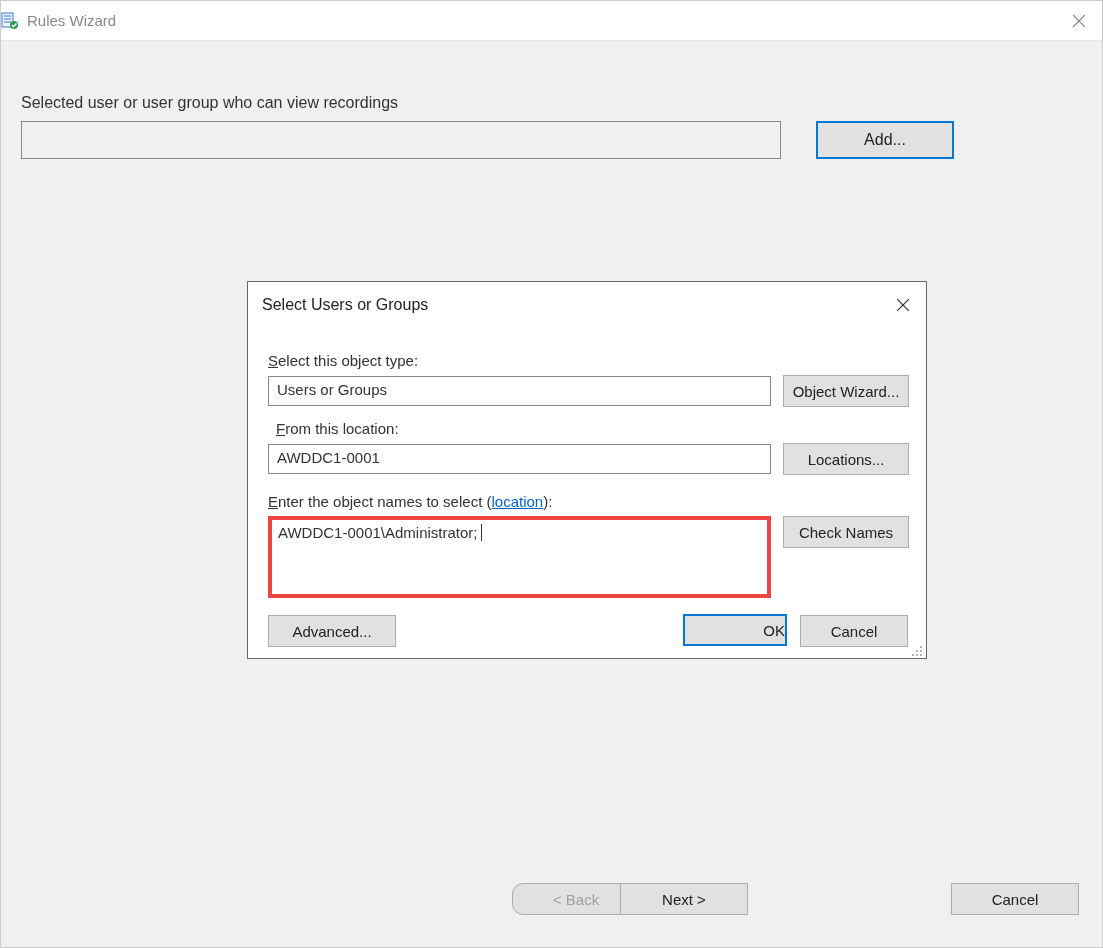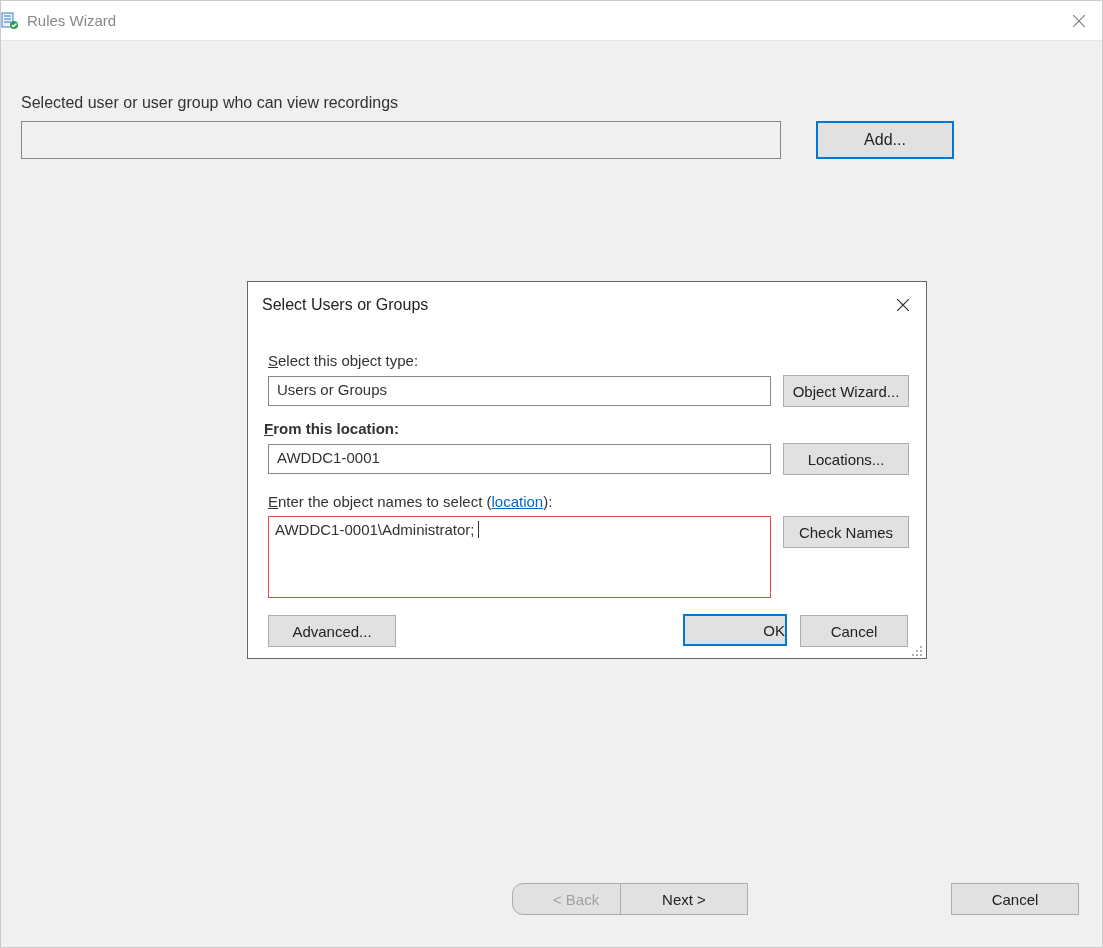--- a/index.html
+++ b/index.html
@@ -134,21 +134,21 @@
       height: 32px;
       border: 1px solid #adadad;
       background: #e1e1e1;
       font-size: 15px;
       display: flex; align-items: center; justify-content: center;
       cursor: pointer;
     }
     .link { color: #0066cc; text-decoration: underline; cursor: pointer; }
     .textarea-box {
       position: absolute;
-      border: 1px solid #ef4444;
+      border: 4px solid #ef4444;
       background: #fff;
       padding: 4px 6px;
       font-size: 15px;
       color: #333;
       white-space: pre-wrap;
     }
     .cursor-bar { border-right: 1px solid #333; margin-left: -1px; }
     .ok-btn { border: 2px solid #0078d7; }
     .resize-grip {
       position: absolute; right: 3px; bottom: 3px;
@@ -213,21 +213,21 @@
     <div class="dlg-label" style="left:20px; top:70px;">
       <span class="underline">S</span><span>elect this object type:</span>
     </div>
     <div class="dlg-field" style="left:20px; top:94px; width:503px; height:30px;">
       <span>Users or Groups</span>
     </div>
     <div class="dlg-btn" style="left:535px; top:93px; width:126px;">
       <span>Object Wizard...</span>
     </div>
 
-    <div class="dlg-label" style="left:16px; top:138px;font-weight:bold;">
+    <div class="dlg-label" style="left:28px; top:138px;">
       <span class="underline">F</span><span>rom this location:</span>
     </div>
     <div class="dlg-field" style="left:20px; top:162px; width:503px; height:30px;">
       <span>AWDDC1-0001</span>
     </div>
     <div class="dlg-btn" style="left:535px; top:161px; width:126px;">
       <span>Locations...</span>
     </div>
 
     <div class="dlg-label" style="left:20px; top:211px;">

